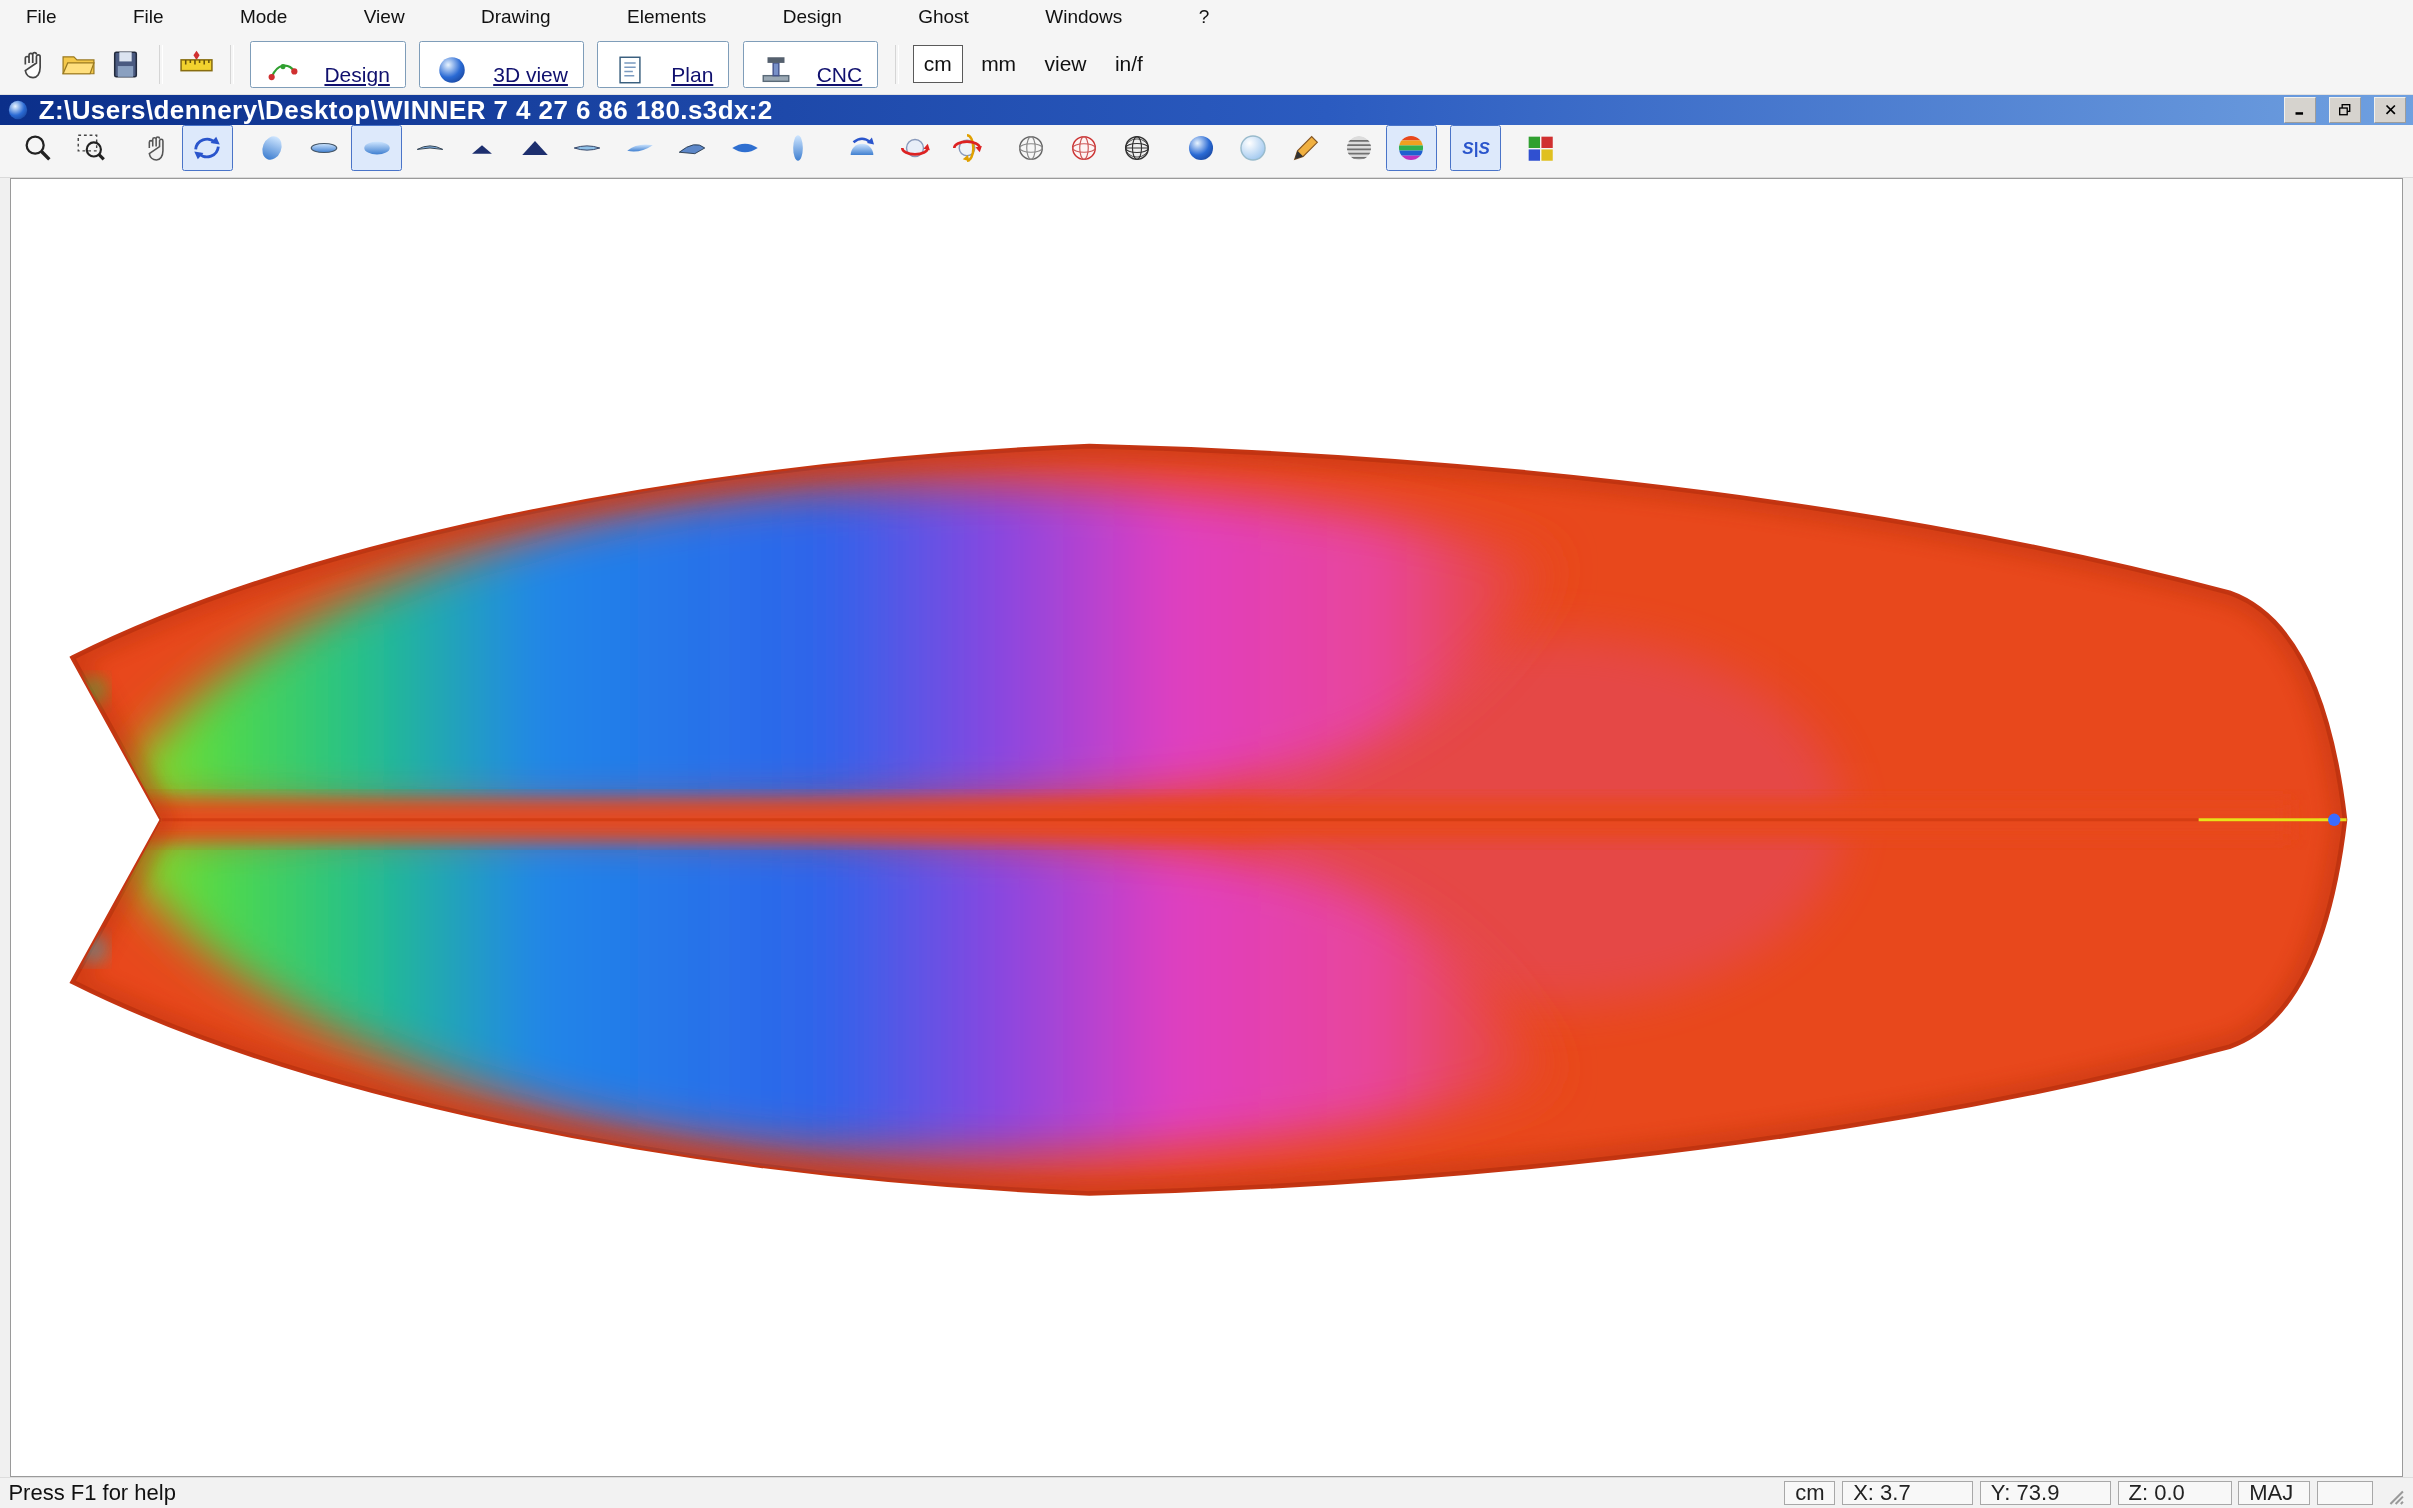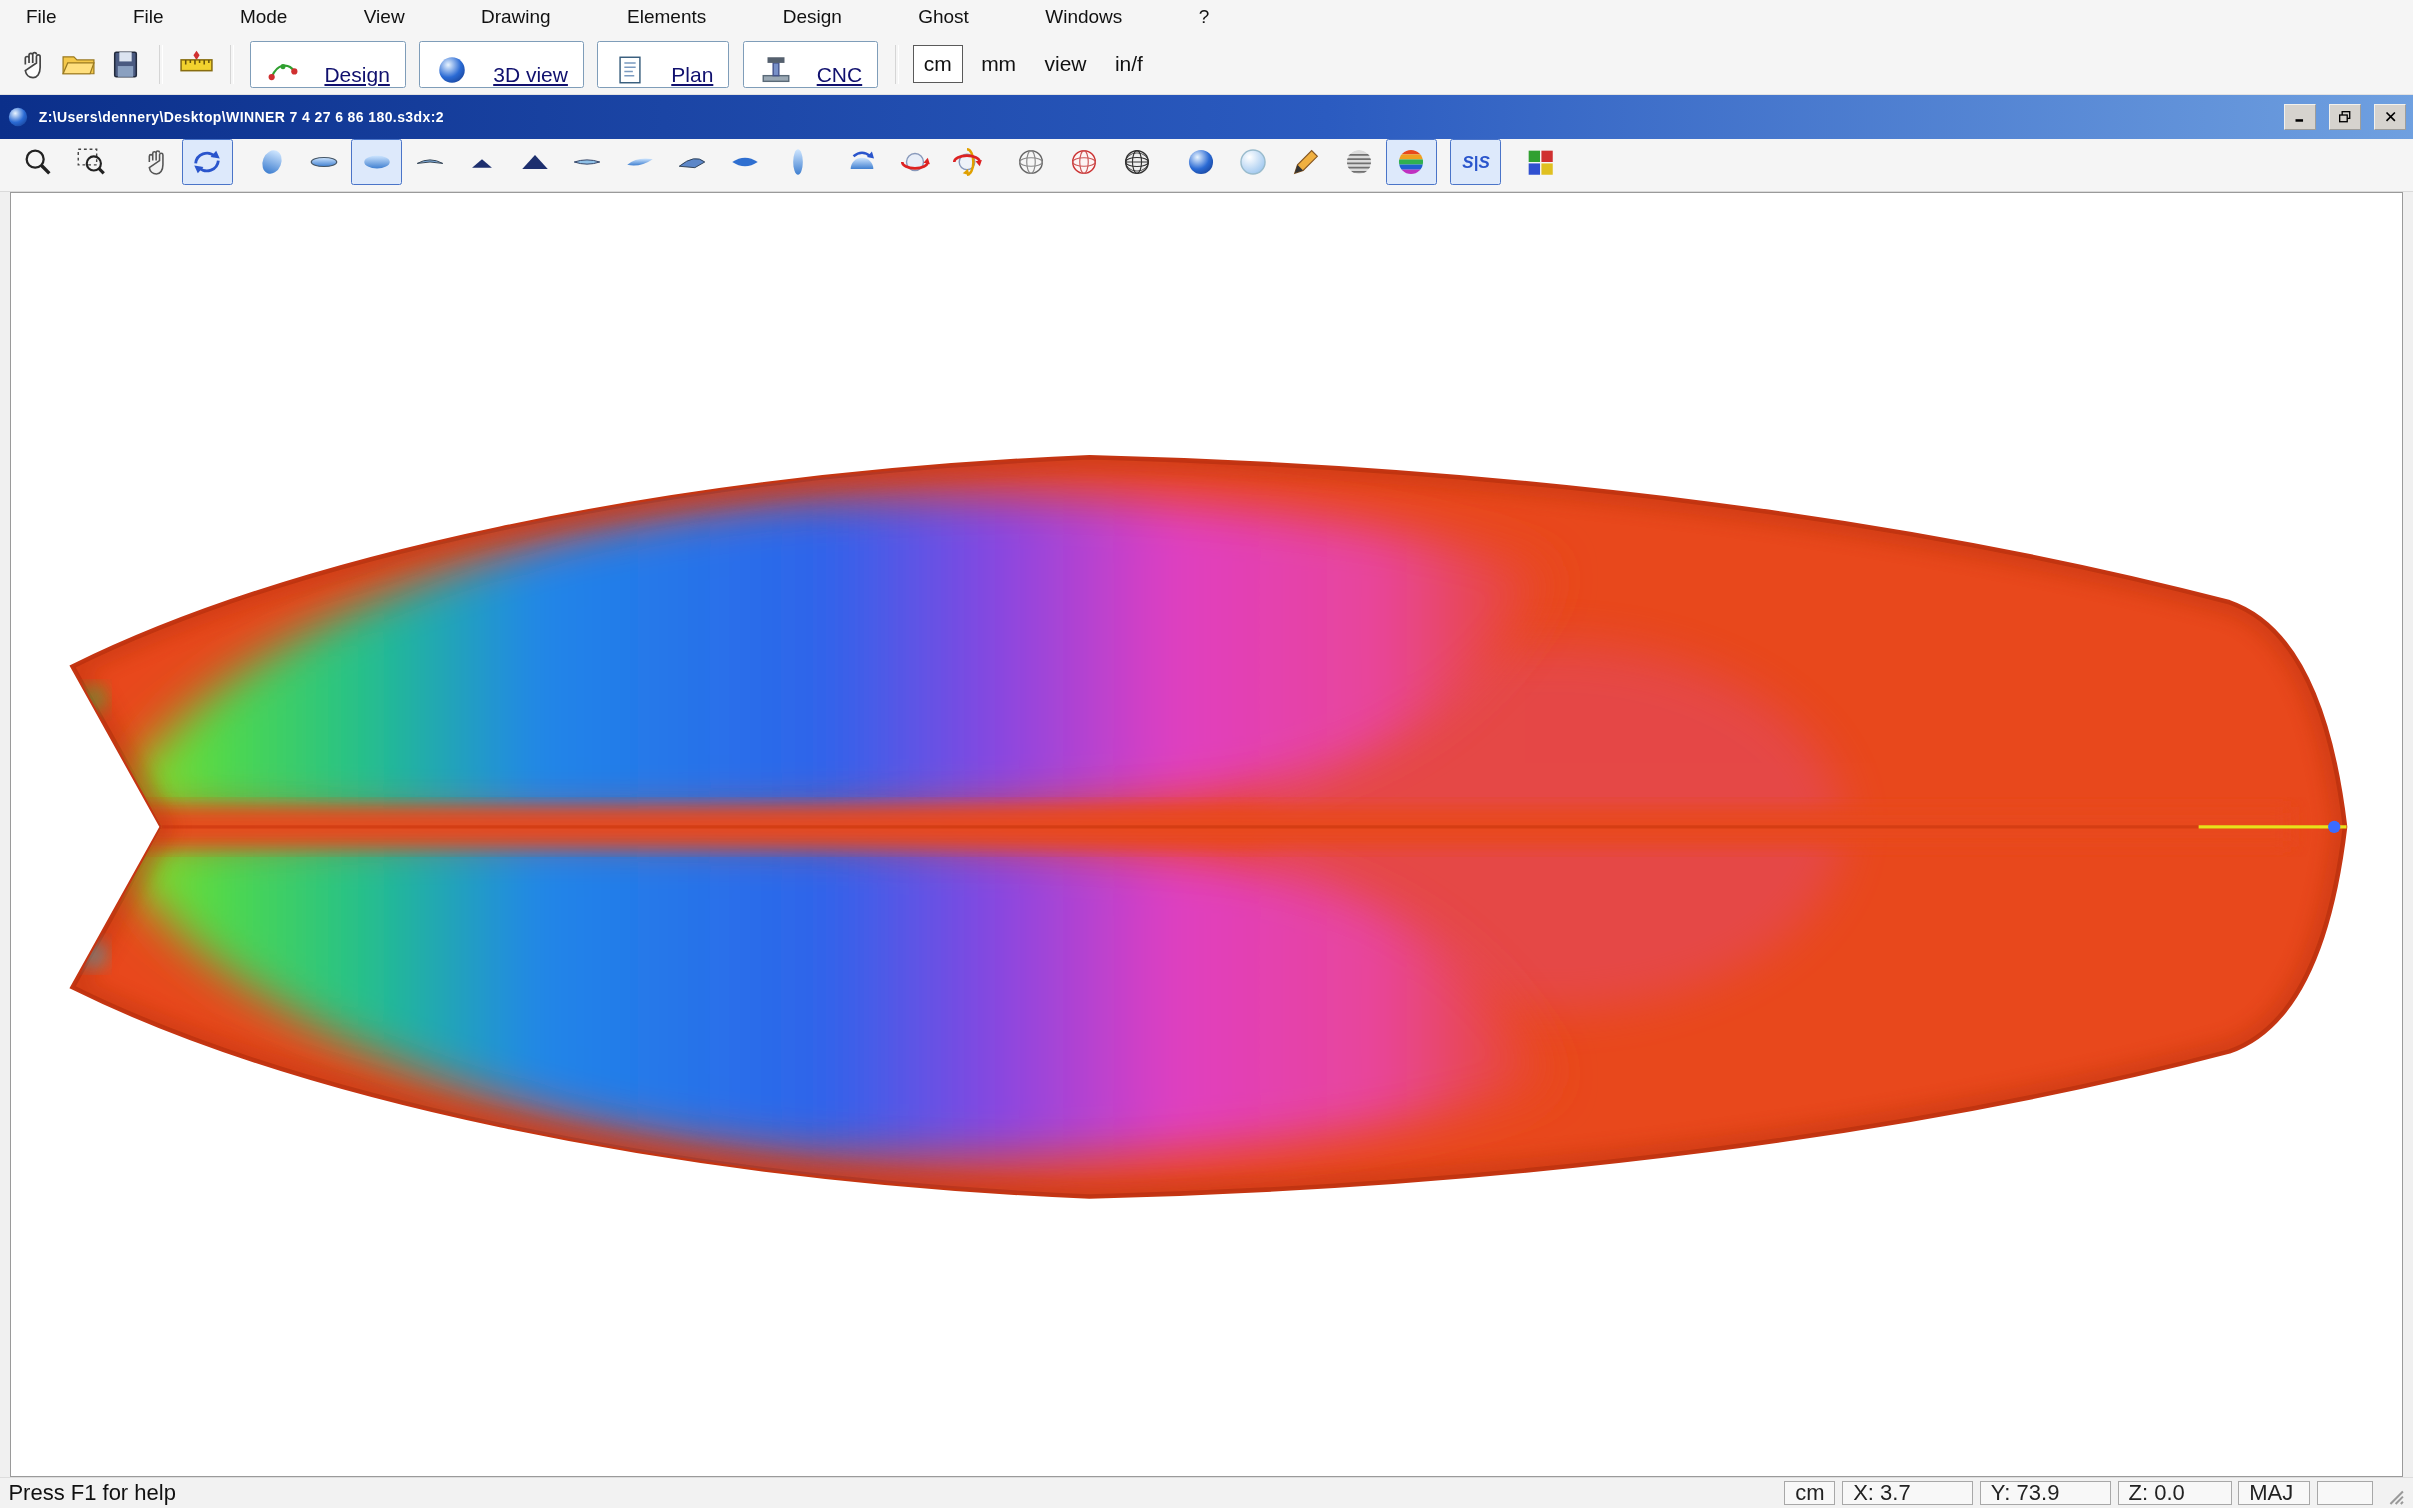--- a/index.html
+++ b/index.html
@@ -15,23 +15,23 @@
   .toolbar1{display:flex;align-items:center;height:60px;background:#f5f5f5;
     padding:0 8.4px;border-bottom:0.8px solid #e2e2e2;}
   .tb-icon{width:47px;height:47px;display:flex;align-items:center;justify-content:center;}
   .tb-sep{width:1.7px;height:39px;border-left:0.8px solid #d5d5d5;border-right:0.8px solid #ffffff;margin:0 10px;}
   .tb-btn{display:flex;align-items:flex-end;gap:24px;border:0.8px solid #7f9db9;background:#fff;
     height:45px;padding:0 15px;margin:0 6.7px;font-size:21px;color:#10106e;border-radius:2.5px;text-decoration:underline;}
   .unit{font-size:21px;color:#111;padding:5.9px 10px;margin:0 4.2px;}
   .unit.selected{border:0.8px solid #5a5a5a;background:#fff;}
 
   
-  .titlebar{display:flex;align-items:center;height:44px;
+  .titlebar{display:flex;align-items:center;height:30px;
     background:linear-gradient(90deg,#0b2f8a 0%,#2b5bc0 55%,#6fa0e0 100%);
-    color:#fff;font-weight:bold;font-size:14px;padding:0 6.7px;gap:10px;}
+    color:#fff;font-weight:bold;font-size:26px;padding:0 6.7px;gap:10px;}
   .tb-title{flex:1;white-space:nowrap;overflow:hidden;text-overflow:ellipsis;letter-spacing:0.4px;}
   .win-btn{width:30px;height:23.5px;background:#d6d3ce;border:1.7px outset #f2f1ec;
     display:flex;align-items:center;justify-content:center;margin-left:3.4px;}
 
   
   .toolbar2{display:flex;align-items:flex-start;height:52px;background:#f5f5f5;
     padding:0 11.7px;border-bottom:0.8px solid #dadada;}
   .t2btn{width:49px;height:44px;display:flex;align-items:center;justify-content:center;
     border:0.8px solid transparent;border-radius:2.5px;margin:0 0.8px;}
   .t2btn.selected{border:0.8px solid #4a74c8;background:#dde9fb;}

